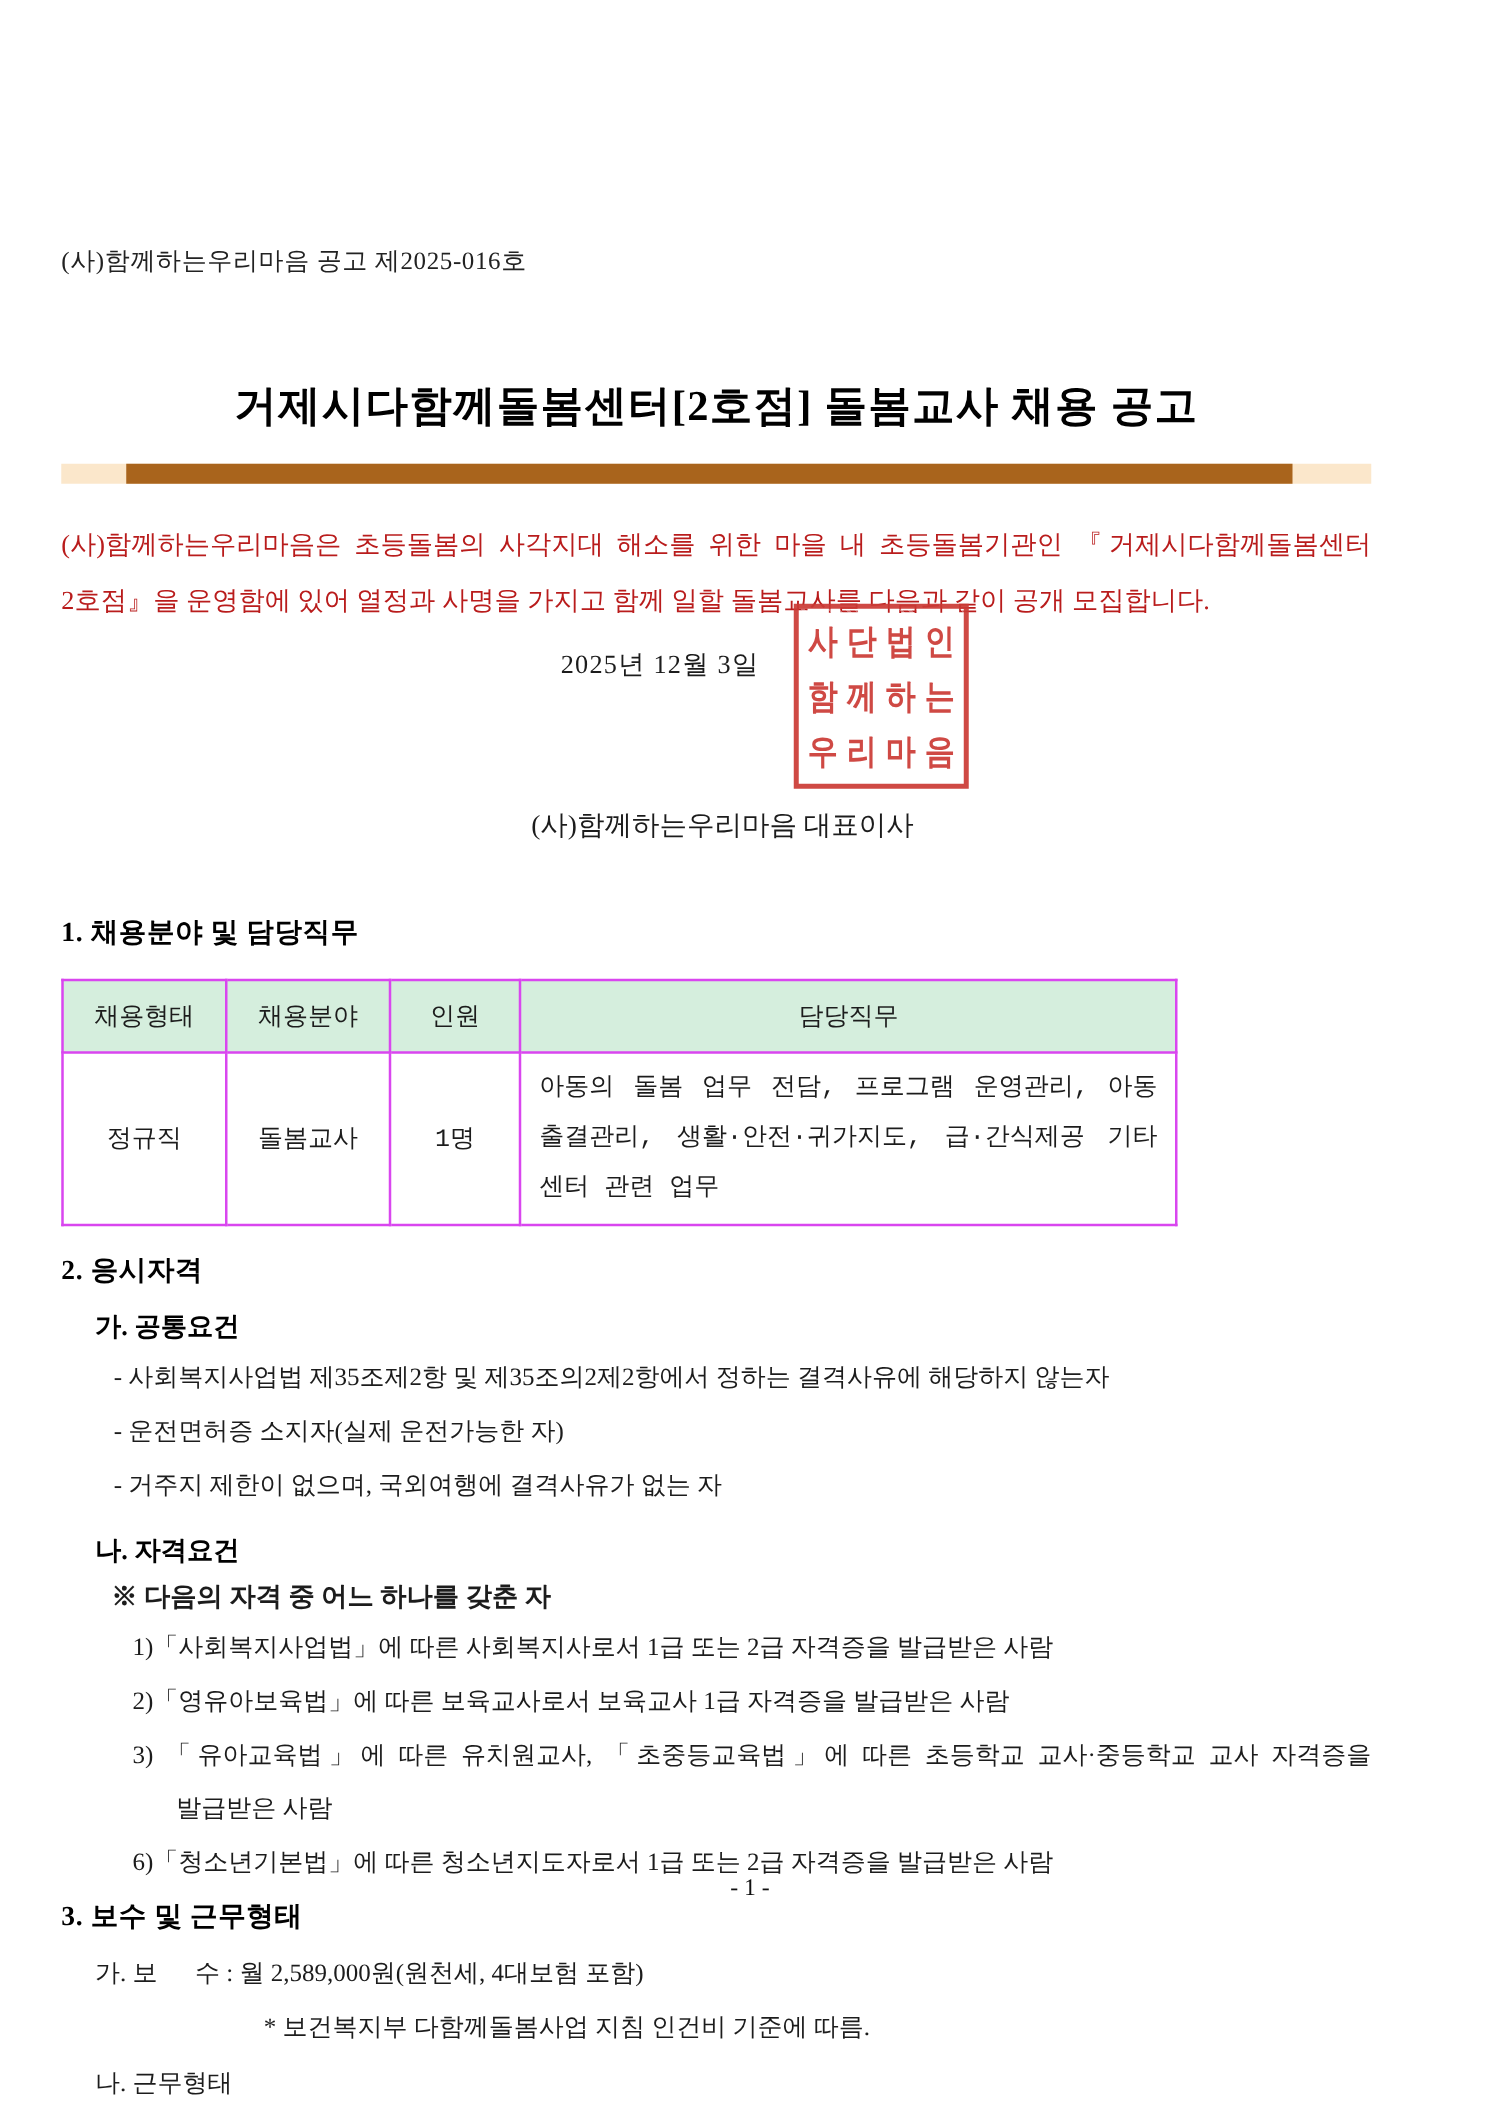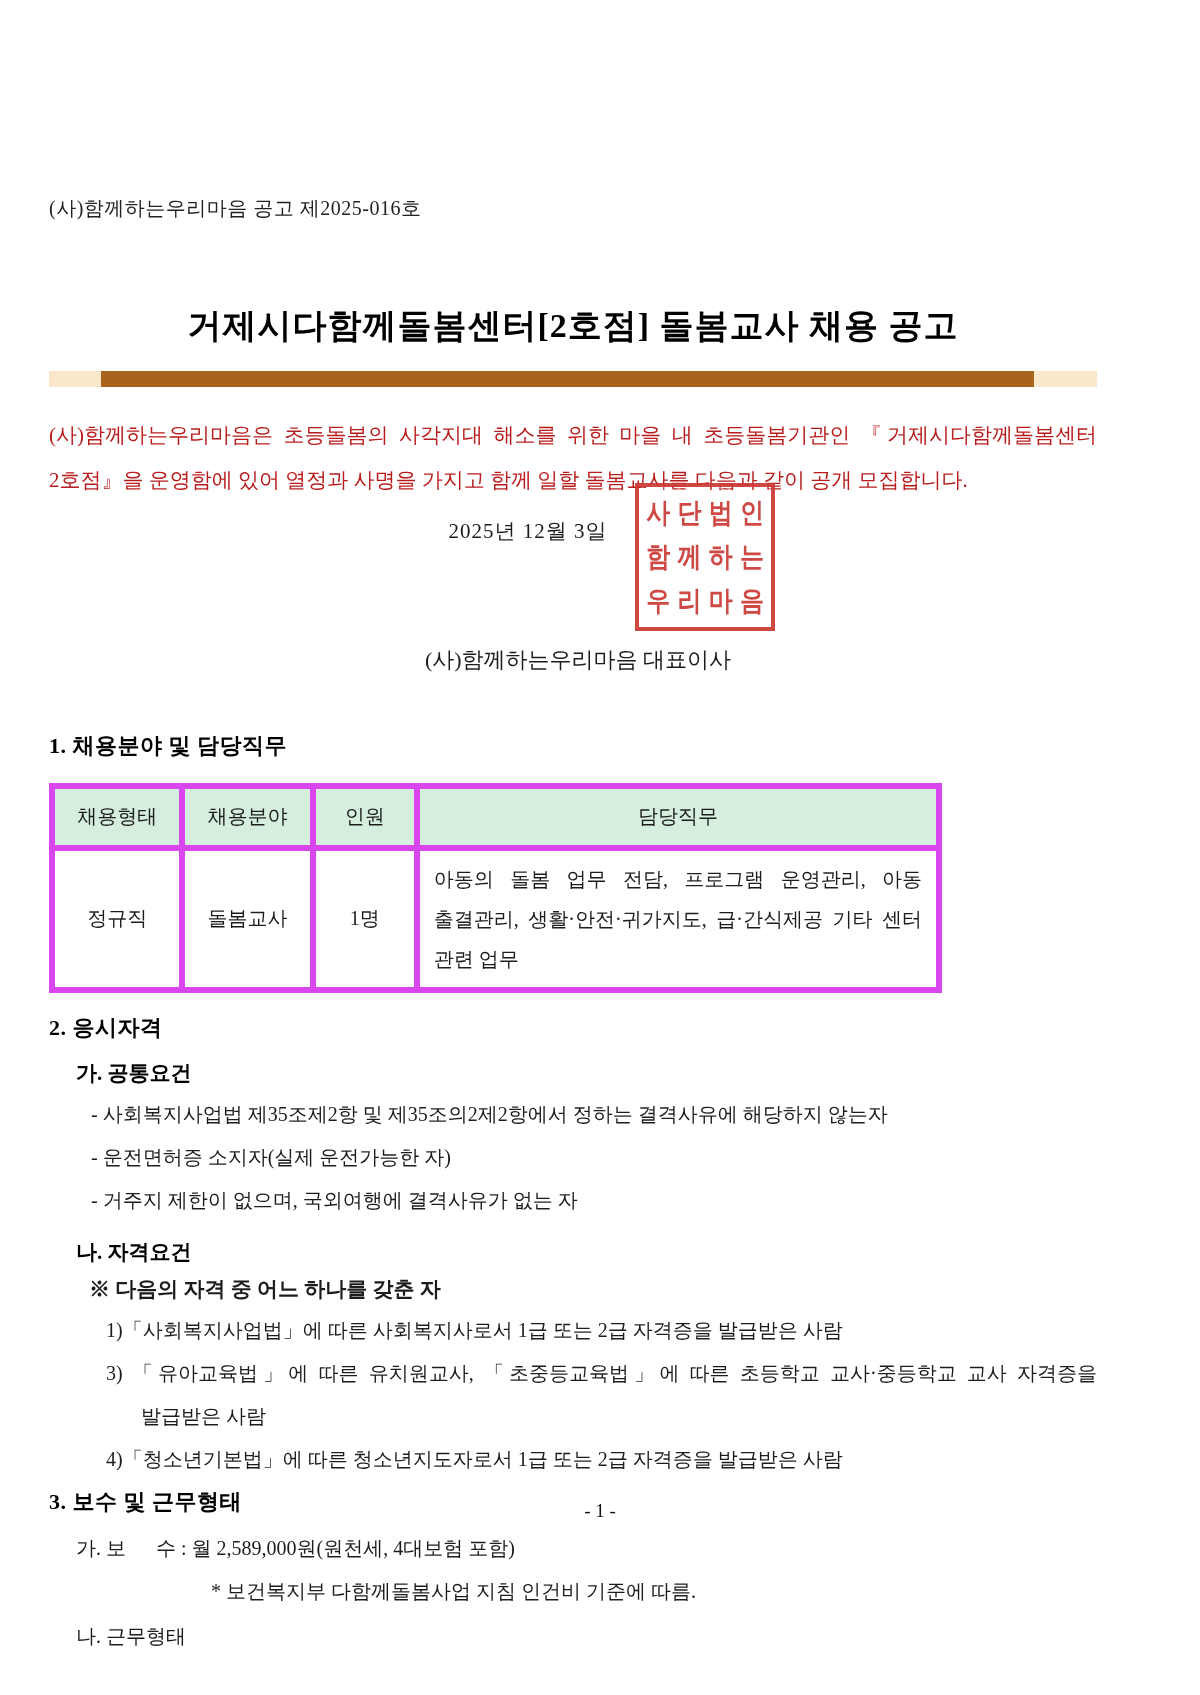--- a/index.html
+++ b/index.html
@@ -103,26 +103,27 @@
   }
   .sec1{margin-top:50px;}
   .hire-table{
     margin-top:22px;
     width:893px;
     border-collapse:collapse;
     table-layout:fixed;
     font-size:20px;
   }
   .hire-table th,.hire-table td{
-    border:6px solid #d946ef;
+    border:2px solid #d946ef;
     text-align:center;
     vertical-align:middle;
     padding:4px 6px;
     font-weight:normal;
     word-break:keep-all;
+    font-family:Liberation Mono, monospace;
   }
   .hire-table th{
     background:#d5eedd;
     height:48px;
   }
   .hire-table td{height:88px;}
   .hire-table .c1{width:130px;}
   .hire-table .c2{width:130px;}
   .hire-table .c3{width:104px;}
   .hire-table .c4{width:521px;}
@@ -258,22 +259,23 @@
     <div class="dash-list">
       <div class="dash-item">- 사회복지사업법 제35조제2항 및 제35조의2제2항에서 정하는 결격사유에 해당하지 않는자</div>
       <div class="dash-item">- 운전면허증 소지자(실제 운전가능한 자)</div>
       <div class="dash-item">- 거주지 제한이 없으며, 국외여행에 결격사유가 없는 자</div>
     </div>
 
     <div class="sub-heading">나. 자격요건</div>
     <div class="note-line">※ 다음의 자격 중 어느 하나를 갖춘 자</div>
     <div class="num-list">
       <div class="num-item">1)「사회복지사업법」에 따른 사회복지사로서 1급 또는 2급 자격증을 발급받은 사람</div>
+      <div class="num-item">2)「영유아보육법」에 따른 보육교사로서 보육교사 1급 자격증을 발급받은 사람</div>
       <div class="num-item">3) 「유아교육법」에 따른 유치원교사, 「초중등교육법」에 따른 초등학교 교사·중등학교 교사 자격증을 발급받은 사람</div>
-      <div class="num-item">4)「청소년기본법」에 따른 청소년지도자로서 1급 또는 2급 자격증을 발급받은 사람</div>
+      <div class="num-item">6)「청소년기본법」에 따른 청소년지도자로서 1급 또는 2급 자격증을 발급받은 사람</div>
     </div>
   </div>
 
   <div class="sec3">
     <div class="sec-heading">3. 보수 및 근무형태</div>
     <div class="pay-line">가. 보      수 : 월 2,589,000원(원천세, 4대보험 포함)</div>
     <div class="pay-note">* 보건복지부 다함께돌봄사업 지침 인건비 기준에 따름.</div>
     <div class="work-line">나. 근무형태</div>
   </div>
 

